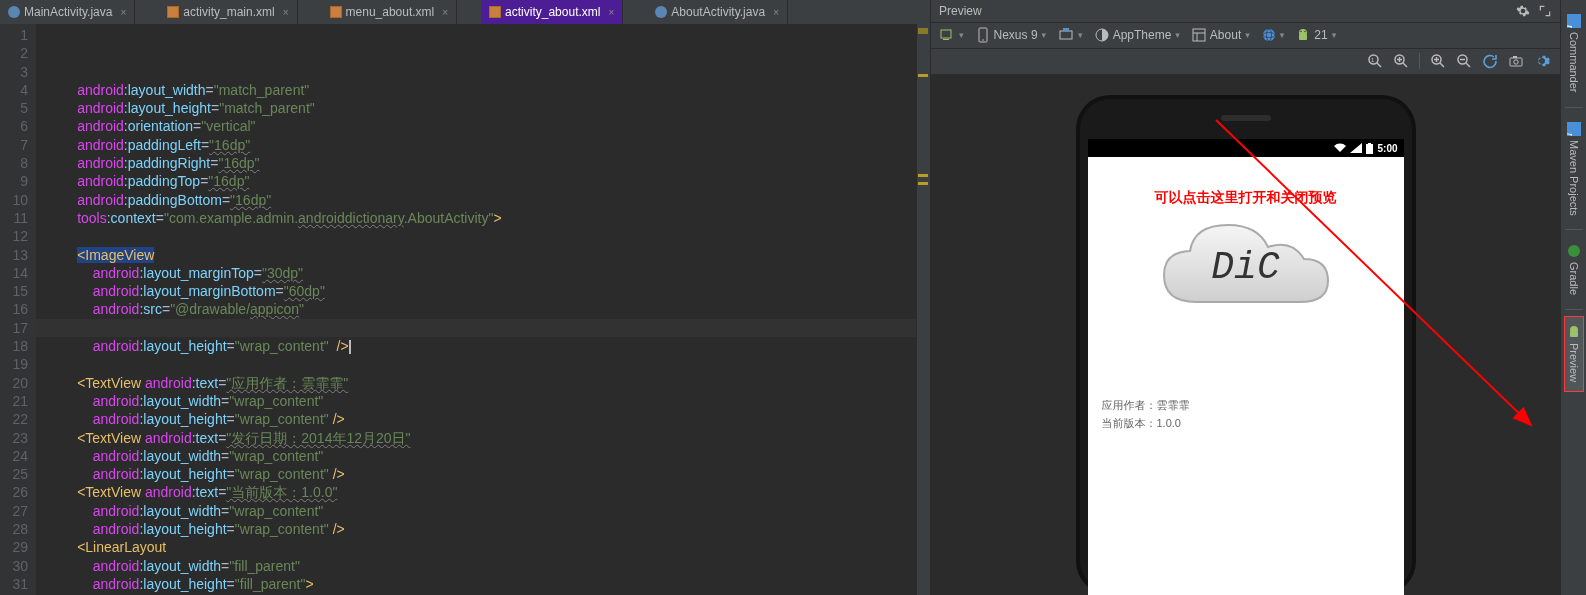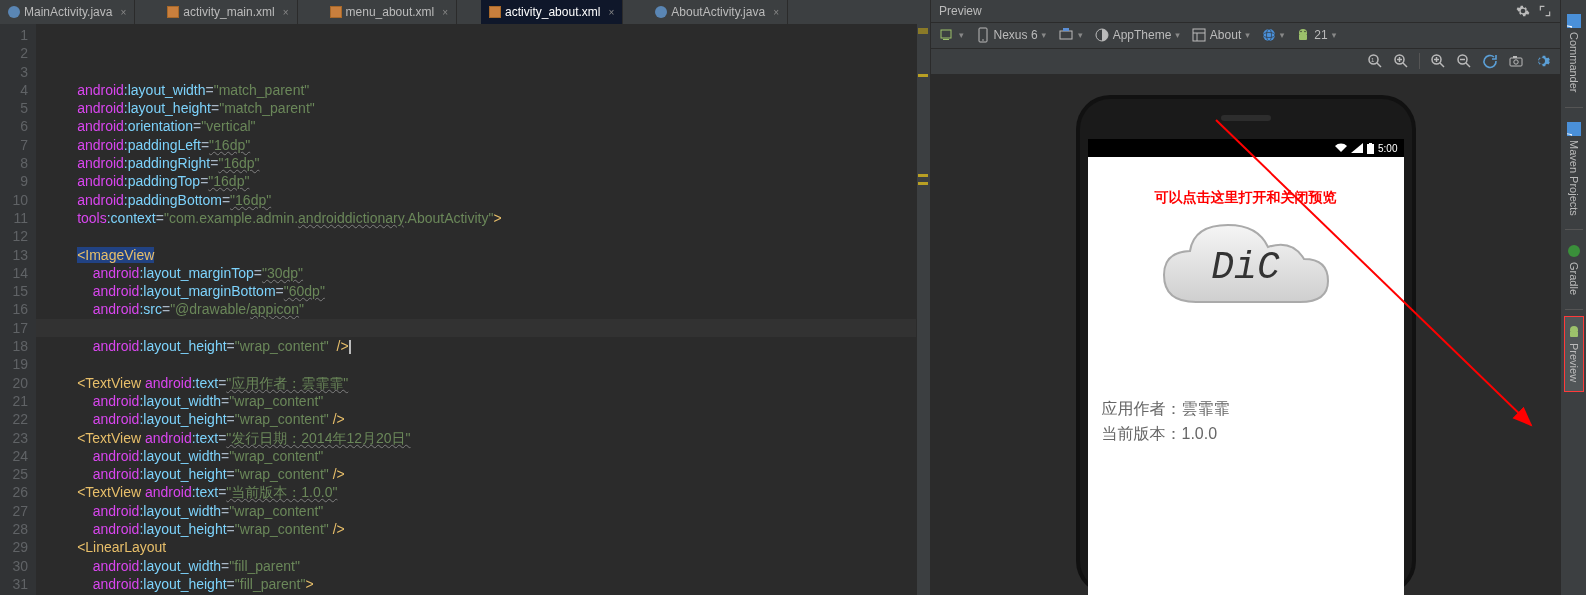--- a/index.html
+++ b/index.html
@@ -2,21 +2,21 @@
 <html><head>
 <meta charset="utf-8">
 <style>
   * { margin: 0; padding: 0; box-sizing: border-box; font-family: 'Segoe UI', Tahoma, sans-serif; }
   body { background: #2b2b2b; width: 1586px; height: 595px; overflow: hidden; display: flex; position: relative; }
 
   
   .editor-area { width: 930px; height: 595px; display: flex; flex-direction: column; }
   .tabs { height: 24px; background: #3c3f41; display: flex; align-items: center; font-size: 12px; color: #bbb; gap: 24px; }
   .tab { display: flex; align-items: center; padding: 0 8px; height: 100%; gap: 4px; border-right: 1px solid #2b2b2b; cursor: pointer; }
-  .tab.active { background: #0f172a; color: #fff; }
+  .tab.active { background: #4c1d95; color: #fff; }
   .tab-icon { width: 12px; height: 12px; display: inline-block; }
   .icon-java { background: #5a86b4; border-radius: 50%; }
   .icon-xml { background: #c97f3d; border: 1px solid #a86829; }
   .tab-close { font-size: 10px; color: #888; margin-left: 4px; }
 
   .code-body { flex: 1; display: flex; overflow: hidden; }
   .gutter { width: 36px; background: #313335; text-align: right; padding: 2px 8px 0 0; color: #606366; font-family: 'Consolas','Courier New',monospace; font-size: 14px; line-height: 18.3px; }
   .gutter span { display: block; }
   .code { flex: 1; background: #2b2b2b; font-family: 'Consolas','Courier New',monospace; font-size: 14px; line-height: 18.3px; color: #a9b7c6; padding: 2px 0 0 10px; white-space: pre; position: relative; }
   .tok-tag { color: #e8bf6a; }
@@ -46,33 +46,33 @@
   .sub-icon { cursor:pointer; display:flex; }
 
   .preview-stage { flex:1; background:#2b2b2b; position: relative; display:flex; justify-content:center; align-items:flex-start; padding-top:20px; }
 
   
   .device { position:relative; width:340px; height:500px; overflow:hidden; }
   .device-frame { position:absolute; inset:0; background:#111; border-radius:34px; }
   .device-frame::after{ content:""; position:absolute; inset:4px; border-radius:30px; background:#1a1a1a; }
   .speaker { position:absolute; top:20px; left:50%; transform:translateX(-50%); width:50px; height:6px; background:#2d2d2d; border-radius:3px; }
   .screen { position:absolute; top:44px; left:12px; right:12px; bottom:0; background:#fff; }
-  .status-bar { height:18px; background:#000; color:#fff; display:flex; justify-content:flex-end; align-items:center; gap:4px; padding:0 6px; font-size:10px; font-weight:normal; }
+  .status-bar { height:18px; background:#000; color:#fff; display:flex; justify-content:flex-end; align-items:center; gap:4px; padding:0 6px; font-size:10px; font-weight:bold; }
   .wifi, .sig, .bat { display:inline-block; }
   .wifi svg, .sig svg, .bat svg { display:block; }
   .app-body { background:#fff; padding:20px 14px; }
 
   .annot { position:absolute; top:50px; left:50%; transform:translateX(-50%); color:#ff0000; font-size:14px; font-weight:bold; white-space:nowrap; }
   .arrow { position:absolute; pointer-events:none; }
 
   .cloud-icon { width:200px; height:120px; margin:30px auto 40px; position:relative; }
   .cloud-icon svg { width:100%; height:100%; }
   .dic-text { position:absolute; inset:0; display:flex; align-items:center; justify-content:center; font-family:Liberation Mono, monospace; font-size:38px; color:#333; font-style:italic; }
 
-  .about-lines { font-size:16px; color:#666; line-height:1.5; margin-top:70px;}
+  .about-lines { font-size:11px; color:#666; line-height:1.5; margin-top:70px;}
   .about-lines div { margin:1px 0; }
 
   
   .right-strip { width:26px; background:#3c3f41; border-left:1px solid #2b2b2b; display:flex; flex-direction:column; align-items:center; padding-top:6px; gap:2px; }
   .strip-btn { writing-mode:vertical-rl; text-orientation:mixed; color:#bbb; font-size:11px; padding:8px 2px; cursor:pointer; display:flex; align-items:center; gap:4px; }
   .strip-btn.active { background:#515658; border:1px solid #ff3a3a; }
   .strip-divider { width:18px; height:1px; background:#555; margin:4px 0; }
 </style>
 </head>
 <body>
@@ -174,21 +174,21 @@
           <rect x="2" y="3" width="10" height="8" fill="none" stroke="#9cc16b"></rect>
           <rect x="4" y="12" width="6" height="1" fill="#9cc16b"></rect>
         </svg>
       <span class="dropdown-caret">▾</span>
     </span>
     <span class="tb-item">
       <svg width="14" height="16">
           <rect x="3" y="1" width="8" height="14" rx="1" fill="none" stroke="#bbb"></rect>
           <circle cx="7" cy="13" r="0.8" fill="#bbb"></circle>
         </svg>
-      <span>Nexus 6</span>
+      <span>Nexus 9</span>
       <span class="dropdown-caret">▾</span>
     </span>
     <span class="tb-item">
       <svg width="16" height="16">
           <rect x="2" y="4" width="12" height="8" fill="none" stroke="#bbb"></rect>
           <rect x="5" y="1" width="6" height="3" fill="#5b8fd6"></rect>
         </svg>
       <span class="dropdown-caret">▾</span>
     </span>
     <span class="tb-item">

